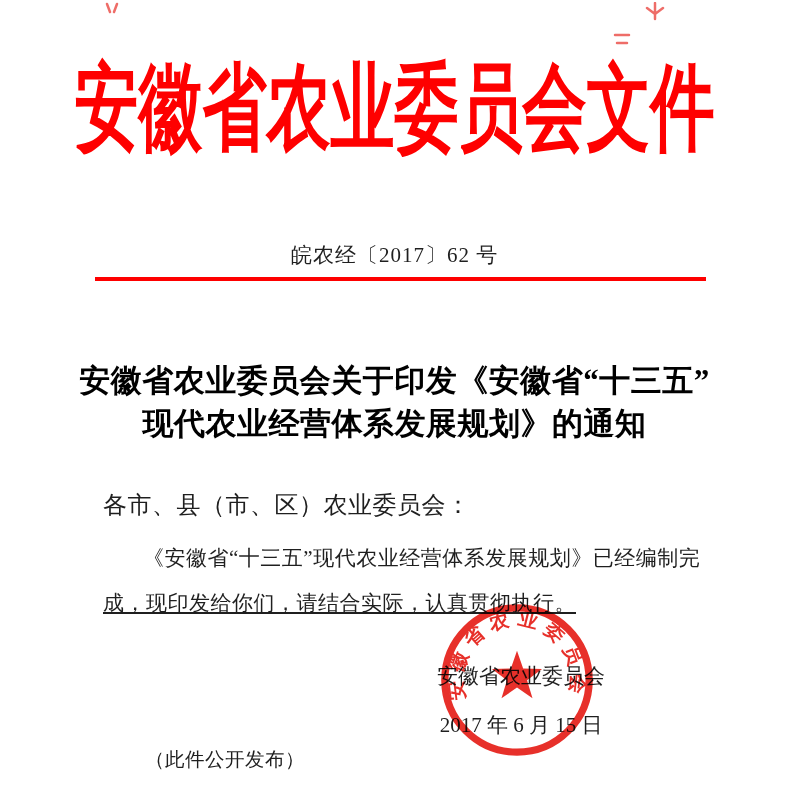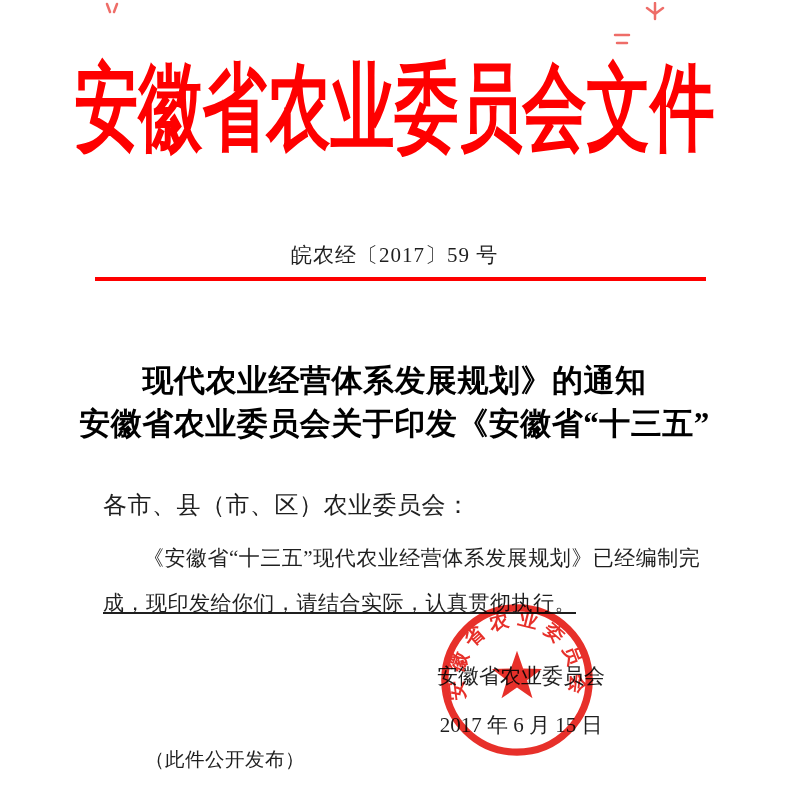--- a/index.html
+++ b/index.html
@@ -149,27 +149,27 @@
       </svg>
   </div>
   <div class="artifact" style="left:612px; top:31px;">
     <svg width="20" height="16" viewBox="0 0 20 16">
         <path d="M3,4 L17,4 M5,12 L15,12"></path>
       </svg>
   </div>
 
   <div class="header-title">安徽省农业委员会文件</div>
 
-  <div class="doc-number">皖农经〔2017〕59 号</div>
+  <div class="doc-number">皖农经〔2017〕62 号</div>
 
   <div class="red-line"></div>
 
   <div class="notice-title">
+    <div>安徽省农业委员会关于印发《安徽省“十三五”</div>
     <div>现代农业经营体系发展规划》的通知</div>
-    <div>安徽省农业委员会关于印发《安徽省“十三五”</div>
   </div>
 
   <div class="salutation">各市、县（市、区）农业委员会：</div>
 
   <div class="para-line para-line-1">《安徽省“十三五”现代农业经营体系发展规划》已经编制完</div>
   <div class="para-line para-line-2">成，现印发给你们，请结合实际，认真贯彻执行。</div>
 
   <div class="signature-block">
     <div class="signer">安徽省农业委员会</div>
     <div class="sign-date">2017 年 6 月 15 日</div>

